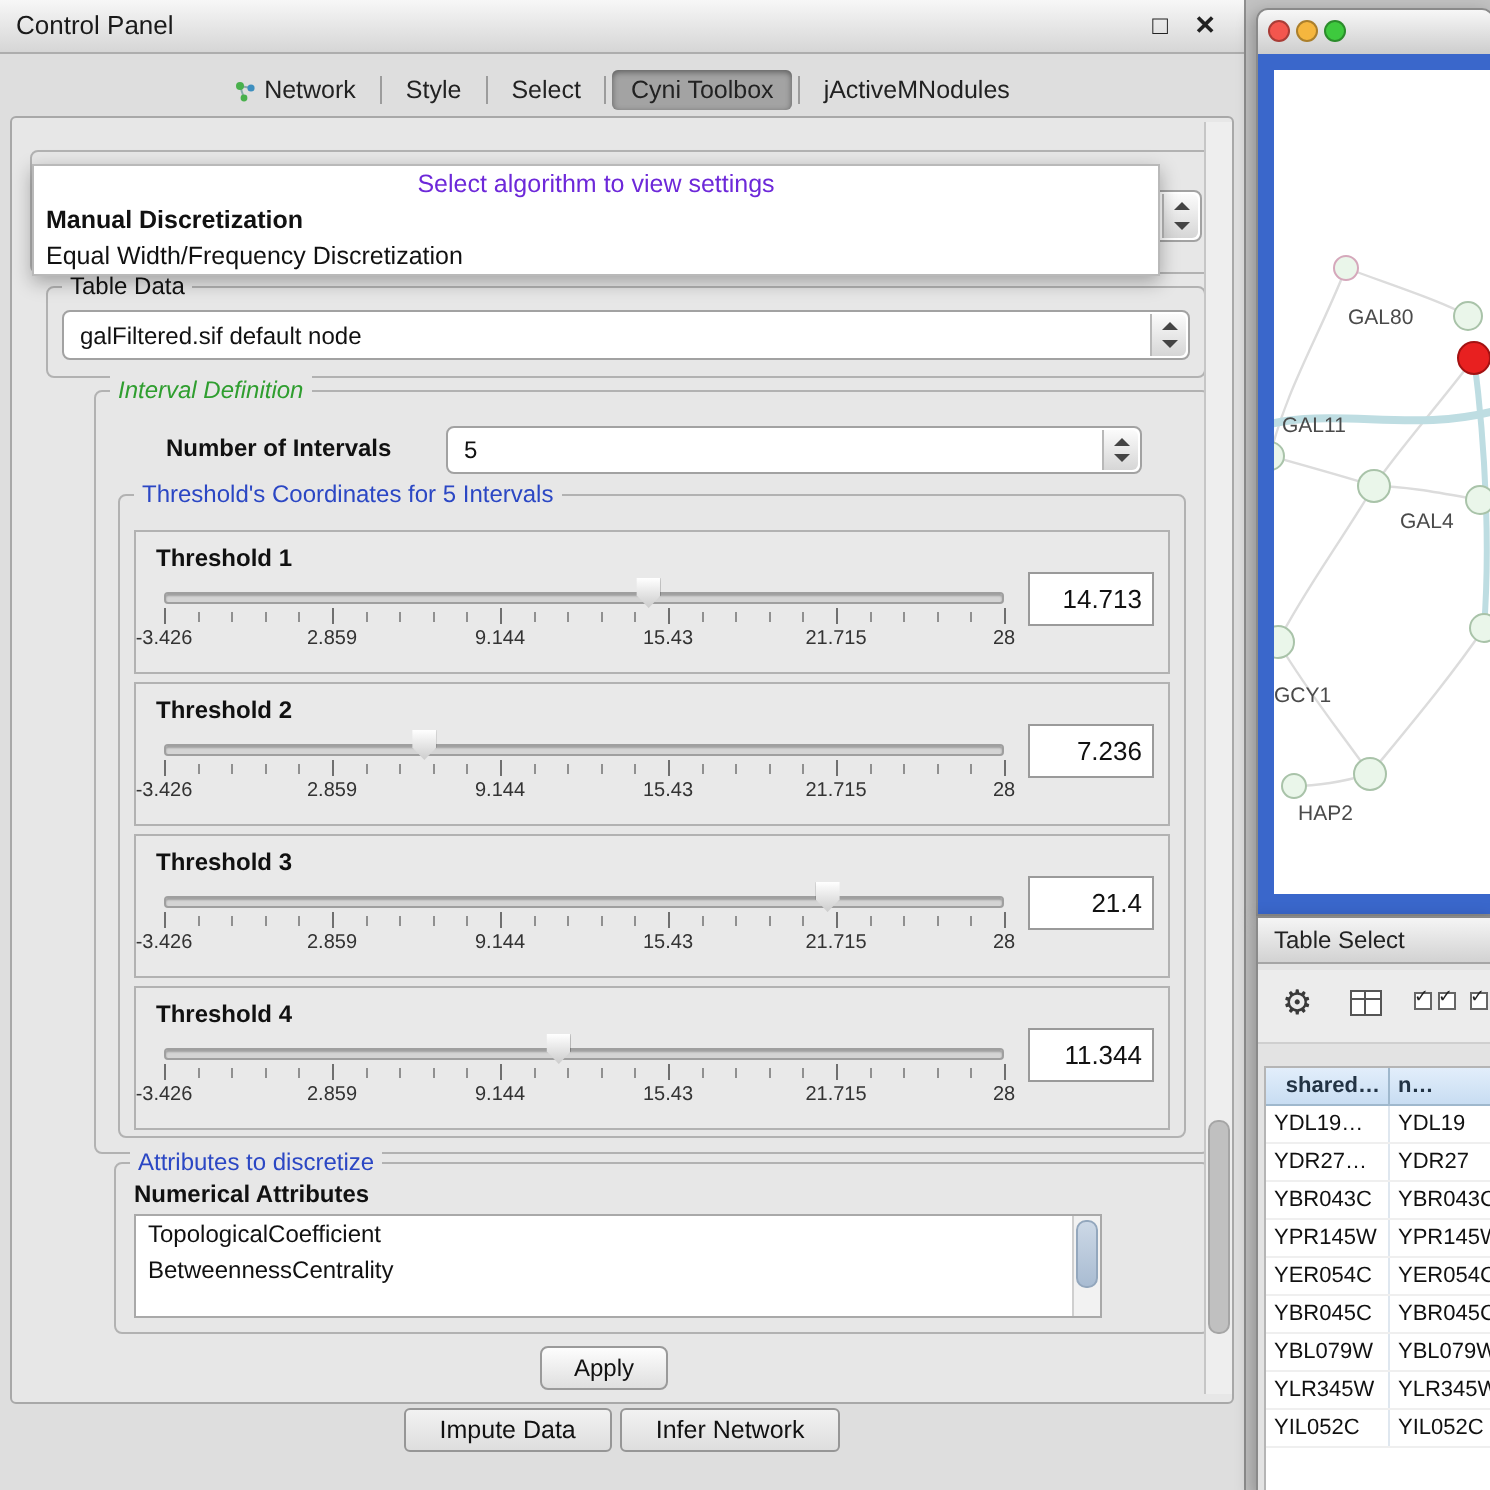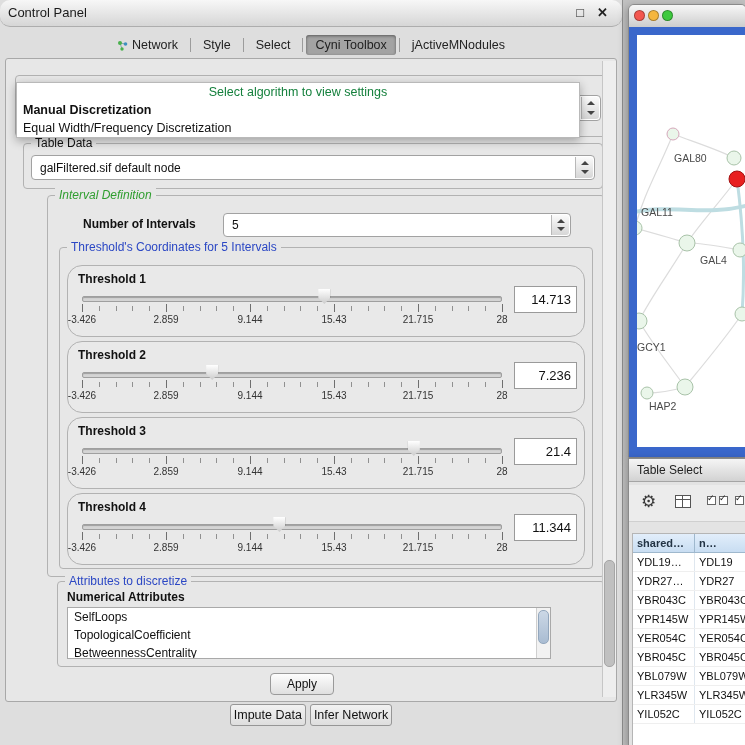--- a/index.html
+++ b/index.html
@@ -1,21 +1,21 @@
 <!DOCTYPE html>
 <html><head>
 <meta charset="utf-8">
 <style>
   html,body{margin:0;padding:0;}
   body{font-family:"Liberation Sans",sans-serif;}
   .screen{position:relative;width:745px;height:745px;background:#c2c2c2;overflow:hidden;font-size:12px;color:#111;}
 
   
   .cp{position:absolute;left:0;top:0;width:622px;height:745px;background:#dedede;border-right:1px solid #8f8f8f;}
-  .cp-head{position:absolute;left:0;top:0;right:0;height:26px;background:linear-gradient(#f7f7f7,#d6d6d6);border-bottom:1px solid #adadad;border-radius:10px;}
+  .cp-head{position:absolute;left:0;top:0;right:0;height:26px;background:linear-gradient(#f7f7f7,#d6d6d6);border-bottom:1px solid #adadad;}
   .cp-title{position:absolute;left:8px;top:0;line-height:26px;font-size:13px;color:#1a1a1a;}
   .winbtn{position:absolute;top:5px;font-size:13px;font-weight:bold;color:#222;cursor:default;}
   .winbtn.float{right:38px;font-weight:normal;}
   .winbtn.close{right:14px;}
 
   
   #top-tabs{position:absolute;left:0;right:0;top:33px;height:24px;display:flex;justify-content:center;align-items:center;}
   .toptab{display:flex;align-items:center;gap:4px;padding:3px 9px;font-size:12.5px;color:#222;border-radius:3px;}
   .toptab.active{background:#a3a3a3;box-shadow:inset 0 1px 3px rgba(0,0,0,.45);}
   .tabsep{width:1px;height:14px;background:#9c9c9c;margin:0 3px;}
@@ -30,26 +30,26 @@
   
   .combo{position:absolute;background:#fff;border:1px solid #a2a2a2;border-radius:4px;}
   .combo .val{position:absolute;left:8px;top:0;bottom:0;display:flex;align-items:center;font-size:12px;color:#111;white-space:nowrap;}
   .combo .step{position:absolute;top:1px;bottom:1px;right:1px;width:17px;border-left:1px solid #b8b8b8;border-radius:0 3px 3px 0;background:linear-gradient(#fbfbfb,#d6d6d6);}
   .combo .step::before{content:'';position:absolute;left:5px;top:4px;border-left:4px solid transparent;border-right:4px solid transparent;border-bottom:4px solid #444;}
   .combo .step::after{content:'';position:absolute;left:5px;bottom:4px;border-left:4px solid transparent;border-right:4px solid transparent;border-top:4px solid #444;}
 
   
   .popup{position:absolute;left:15px;top:81px;width:562px;background:#fff;border:1px solid #b9b9b9;box-shadow:0 3px 9px rgba(0,0,0,.3);z-index:30;}
   .popup-row{height:18px;line-height:18px;font-size:12.5px;padding:0 6px;white-space:nowrap;}
-  .popup-row.hint{color:#15803d;text-align:center;}
+  .popup-row.hint{color:#6d28d9;text-align:center;}
   .popup-opt{height:18px;line-height:18px;font-size:12.5px;padding:0 6px;white-space:nowrap;}
   .popup-opt.sel{font-weight:bold;}
 
   
-  .tpanel{position:absolute;left:66px;width:516px;height:70px;background:#e9e9e9;border:1px solid #b2b2b2;border-radius:15px;}
+  .tpanel{position:absolute;left:66px;width:516px;height:70px;background:#e9e9e9;border:1px solid #b2b2b2;border-radius:0;}
   .tlabel{position:absolute;left:10px;top:6px;font-weight:bold;font-size:12px;}
   .slider{position:absolute;left:14px;top:26px;width:420px;height:38px;}
   .track{position:absolute;left:0;right:0;top:4px;height:4px;background:#d4d4d4;border:1px solid #9f9f9f;border-radius:2px;box-shadow:inset 0 1px 1px rgba(0,0,0,.25);}
   .thumb{position:absolute;top:-3px;width:12px;height:15px;background:linear-gradient(#ffffff,#cccccc);clip-path:polygon(0 0,100% 0,100% 58%,50% 100%,0 58%);filter:drop-shadow(0 0 1px rgba(0,0,0,.65));}
   .ticks{position:absolute;left:0;right:0;top:14px;height:5px;background:repeating-linear-gradient(to right,#909090 0 1px,transparent 1px 16.8px);}
   .majortick{position:absolute;top:12px;width:1px;height:8px;background:#6f6f6f;}
   .ticklabel{position:absolute;top:22px;font-size:10px;color:#333;transform:translateX(-50%);white-space:nowrap;}
   .tvalue{position:absolute;left:446px;top:20px;width:56px;height:25px;background:#fff;border:1px solid #9a9a9a;font-size:13px;line-height:25px;text-align:right;padding-right:5px;}
 
   
@@ -59,21 +59,21 @@
   .attr-thumb{position:absolute;left:1px;top:2px;width:9px;height:32px;border-radius:5px;background:linear-gradient(#ccd8e6,#a9bcd2);border:1px solid #93a7bd;}
   .numattr-label{position:absolute;left:66px;top:589px;font-weight:bold;font-size:12px;}
 
   
   .vscroll{position:absolute;left:601px;top:60px;width:13px;height:638px;background:#eeeeee;border-left:1px solid #c6c6c6;}
   .vthumb{position:absolute;left:1px;top:499px;width:9px;height:105px;border-radius:5px;background:#c0c0c0;border:1px solid #a5a5a5;}
 
   
   .apply{position:absolute;left:269px;top:672px;width:62px;height:20px;border:1px solid #9a9a9a;border-radius:4px;background:linear-gradient(#fdfdfd,#dfdfdf);font-size:12px;text-align:center;line-height:20px;}
   #bottom-tabs{position:absolute;left:0;right:0;top:704px;height:24px;display:flex;justify-content:center;align-items:flex-start;}
-  .btab{border:1px solid #969696;background:linear-gradient(#f2f2f2,#dedede);padding:3px 3px;font-size:12.5px;border-radius:3px;margin:0 2px;white-space:nowrap;}
+  .btab{border:1px solid #969696;background:linear-gradient(#f2f2f2,#dedede);padding:3px 17px;font-size:12.5px;border-radius:3px;margin:0 2px;white-space:nowrap;}
   .btab.active{background:#8b8b8b;color:#fff;border-color:#6f6f6f;box-shadow:inset 0 1px 3px rgba(0,0,0,.45);}
 
   
   .netwin{position:absolute;left:628px;top:4px;width:117px;height:452px;border:1px solid #8a8a8a;border-radius:6px 6px 0 0;overflow:hidden;box-shadow:-2px 2px 8px rgba(0,0,0,.25);}
   .machead{position:absolute;left:0;right:0;top:0;height:22px;background:linear-gradient(#f7f7f7,#cdcdcd);border-bottom:1px solid #9e9e9e;}
   .light{position:absolute;top:5px;width:11px;height:11px;border-radius:50%;box-sizing:border-box;border:1px solid rgba(0,0,0,.3);}
   .netbody{position:absolute;left:0;right:0;top:22px;bottom:0;background:#3a67cb;}
   .netcanvas{position:absolute;left:8px;top:8px;width:109px;height:412px;background:#fff;overflow:hidden;}
   .netcanvas svg{display:block;}
 
@@ -88,21 +88,21 @@
   .colicon::after{content:'';position:absolute;left:0;right:0;top:3px;height:1px;background:#555;}
   .cbgroup{position:absolute;top:11px;display:flex;gap:3px;}
   .cb{width:9px;height:9px;border:1px solid #666;background:#fff;position:relative;box-sizing:border-box;}
   .cb.checked::after{content:'✓';position:absolute;left:-1px;top:-4px;font-size:9px;color:#222;}
   .grid{position:absolute;left:3px;top:74px;width:114px;bottom:0;background:#fff;border:1px solid #b5b5b5;overflow:hidden;}
   #grid-head{display:flex;}
   .gcell{height:18px;line-height:18px;font-size:11px;padding:0 4px;white-space:nowrap;overflow:hidden;box-sizing:border-box;flex:0 0 auto;}
   .gcell.first{width:62px;border-right:1px solid #dfe7ef;}
   .gcell:not(.first){width:90px;}
   .ghead{background:linear-gradient(#e2eefb,#c8ddf2);border-bottom:1px solid #9fb8cd;height:19px;line-height:19px;font-weight:bold;color:#234;}
-  .ghead.first{border-right:1px solid #9fb8cd;}
+  .ghead.first{border-right:1px solid #9fb8cd;text-align:right;}
   .grow{display:flex;border-bottom:1px solid #efefef;}
 </style>
 </head>
 <body>
 
 <div class="screen">
 
   <section class="cp">
     <header class="cp-head">
       <span class="cp-title">Control Panel</span>
@@ -260,21 +260,20 @@
             </div>
             <div class="tvalue">11.344</div>
           </div>
         </div>
 
       <div class="group" style="left:51px;top:522px;width:546px;height:84px;"></div>
       <span class="gtitle blue" style="left:59px;top:515px;">Attributes to discretize</span>
       <span class="numattr-label" style="left:61px;top:531px;">Numerical Attributes</span>
       <div class="attr-box" style="left:61px;top:548px;">
         <div id="attr-list">
-            <div class="attr-item">SelfLoops</div>
             <div class="attr-item">TopologicalCoefficient</div>
             <div class="attr-item">BetweennessCentrality</div>
           </div>
         <div class="attr-scroll">
           <div class="attr-thumb"></div>
         </div>
       </div>
 
       <div class="vscroll" style="left:596px;top:2px;height:636px;">
         <div class="vthumb"></div>

